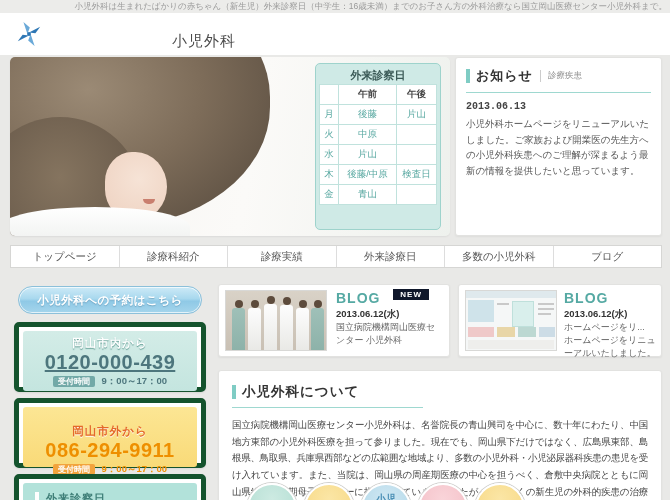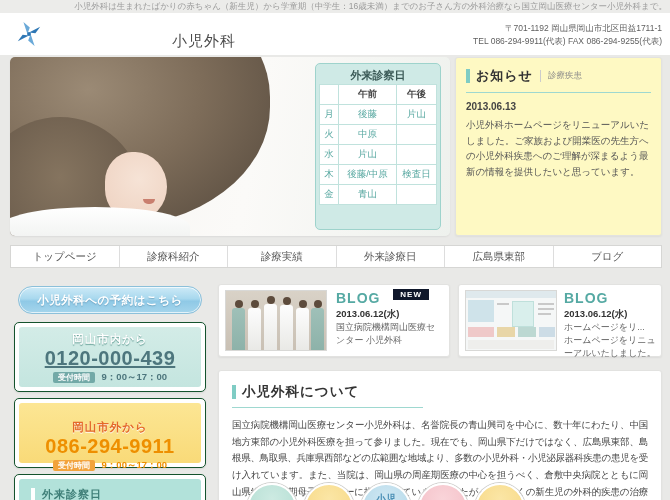--- a/index.html
+++ b/index.html
@@ -41,22 +41,22 @@
            border:1px solid #9ed3cc; border-radius:5px; padding:3px; }
   .sched-title { font-size:11px; font-weight:bold; color:#3b5a57; text-align:center; line-height:17px; }
   .sched table { width:100%; border-collapse:collapse; background:#ffffff; }
   .sched th, .sched td { border:1px solid #c0e2dd; font-size:9.5px; height:20px; text-align:center; }
   .sched th { color:#444; font-weight:bold; }
   .sched td.day { color:#58a8a1; width:19px; }
   .sched td.nm { color:#58a8a1; }
   .sched col.c-am { width:58px; } .sched col.c-pm { width:40px; }
 
   
-  .news { position:absolute; left:455px; top:57px; width:207px; height:179px; background:#fef9c3;
-          border:1px solid #e2e2e0; border-radius:3px; padding:9px 10px; box-shadow:0 1px 2px rgba(0,0,0,0.05); }
+  .news { position:absolute; left:455px; top:57px; width:207px; height:179px; background:#ffffff;
+          border:1px solid #e2e2e0; border-radius:3px; padding:9px 10px; box-shadow:0 1px 2px rgba(0,0,0,0.05);font-family:Liberation Mono, monospace; }
   .panel-title { display:flex; align-items:center; }
   .accent-bar { width:4px; height:14px; background:#7fccc4; margin-right:6px; }
   .panel-title b { font-size:13px; color:#333; letter-spacing:1px; }
   .panel-sub { font-size:8.5px; color:#888; margin-left:7px; padding-left:7px; border-left:1px solid #ccc; }
   .news .rule { border-bottom:1px solid #9ed8d0; margin:7px 0 8px 0; }
   .news-date { font-size:10px; font-weight:bold; color:#444; margin-bottom:5px; }
   .news-body { font-size:9.5px; color:#555; line-height:1.65; }
 
   
   .nav { position:absolute; left:10px; top:245px; width:652px; height:23px; background:#fff;
@@ -64,21 +64,21 @@
   .nav-item { flex:1; text-align:center; font-size:10.5px; color:#555; line-height:21px; cursor:pointer;
               border-left:1px solid #ddd; }
   .nav-item:first-child { border-left:none; }
 
   
   .reserve-btn { position:absolute; left:18px; top:286px; width:184px; height:28px; border-radius:15px;
                  background:linear-gradient(#cdeaf7 0%, #a8d8ee 45%, #8fc9e6 55%, #a5d5ec 100%);
                  border:1px solid #8cc0da; box-shadow:inset 0 0 0 1px rgba(255,255,255,0.7);
                  color:#fff; font-size:11.5px; font-weight:bold; text-align:center; line-height:26px;
                  text-shadow:0 1px 1px rgba(90,140,170,0.6); cursor:pointer; letter-spacing:0.5px; }
-  .side-card { position:absolute; left:14px; width:192px; background:#fff; border:1px solid #14532d;
+  .side-card { position:absolute; left:14px; width:192px; background:#fff; border:5px solid #14532d;
                border-radius:5px; box-shadow:0 1px 2px rgba(0,0,0,0.08); padding:4px; }
   .side-inner { border-radius:3px; height:100%; text-align:center; }
   .card-tel1 { top:322px; height:70px; }
   .card-tel2 { top:398px; height:70px; }
   .card-cut  { top:474px; height:54px; }
   .inner-teal { background:linear-gradient(#d3ece7,#c4e5df); height:60px; }
   .inner-yellow { background:linear-gradient(#fce694,#f9da78); height:60px; }
   .inner-cut { background:#b2e2da; height:44px; display:flex; align-items:flex-start; padding:8px 0 0 12px; }
   .tel-label1 { font-size:11.5px; font-weight:bold; color:#fff; padding-top:5px;
                 text-shadow:0 1px 1px rgba(60,130,120,0.8); letter-spacing:1px; }
@@ -137,39 +137,35 @@
   .circ2 { background:radial-gradient(circle at 50% 30%, #fbe6a6, #f6d67e); }
   .circ3 { background:radial-gradient(circle at 50% 30%, #cfe7f2, #aed6e8); color:#4a8fb5; }
   .circ4 { background:radial-gradient(circle at 50% 30%, #f9d4d9, #f3bcc4); }
   .circ5 { background:radial-gradient(circle at 50% 30%, #fbe6a6, #f6d67e); }
 </style>
 </head>
 <body>
 
 <div class="page">
 
-  <div class="topbar">小児外科は生まれたばかりの赤ちゃん（新生児）から学童期（中学生：16歳未満）までのお子さん方の外科治療なら国立岡山医療センター小児外科まで。</div>
+  <div class="topbar">小児外科は生まれたばかりの赤ちゃん（新生児）外来診察日（中学生：16歳未満）までのお子さん方の外科治療なら国立岡山医療センター小児外科まで。</div>
 
   <div class="header">
     <div class="logo">
       <svg viewBox="0 0 40 40" aria-hidden="true">
         <g transform="translate(20,20)">
           <path d="M0,-2 L14,-9 L8,-1 Z" fill="#2e77b5"></path>
           <path d="M0,2 L-14,9 L-8,1 Z" fill="#2e77b5"></path>
           <path d="M-2,0 L-7,-15 L1,-8 Z" fill="#6aa9d8"></path>
           <path d="M2,0 L7,15 L-1,8 Z" fill="#6aa9d8"></path>
           <circle cx="0" cy="0" r="2.4" fill="#2e77b5"></circle>
         </g>
       </svg>
     </div>
     <div class="section-title">小児外科</div>
-    <div class="addr">
-      <div>〒701-1192 岡山県岡山市北区田益1711-1</div>
-      <div>TEL 086-294-9911(代表) FAX 086-294-9255(代表)</div>
-    </div>
   </div>
 
   <div class="hero">
     <div class="hair"></div>
     <div class="hair2"></div>
     <div class="face"></div>
     <div class="mouth"></div>
     <div class="shirt"></div>
 
     <div class="sched">
@@ -225,21 +221,21 @@
     <div class="rule"></div>
     <div class="news-date">2013.06.13</div>
     <div class="news-body">小児外科ホームページをリニューアルいたしました。ご家族および開業医の先生方への小児外科疾患へのご理解が深まるよう最新の情報を提供したいと思っています。</div>
   </div>
 
   <div class="nav">
     <div class="nav-item">トップページ</div>
     <div class="nav-item">診療科紹介</div>
     <div class="nav-item">診療実績</div>
     <div class="nav-item">外来診療日</div>
-    <div class="nav-item">広島県東部</div>
+    <div class="nav-item">多数の小児外科</div>
     <div class="nav-item">ブログ</div>
   </div>
 
   <div class="reserve-btn">小児外科への予約はこちら</div>
 
   <div class="side-card card-tel1">
     <div class="side-inner inner-teal">
       <div class="tel-label1">岡山市内から</div>
       <div class="tel-num1">0120-000-439</div>
       <div class="hours h1">

